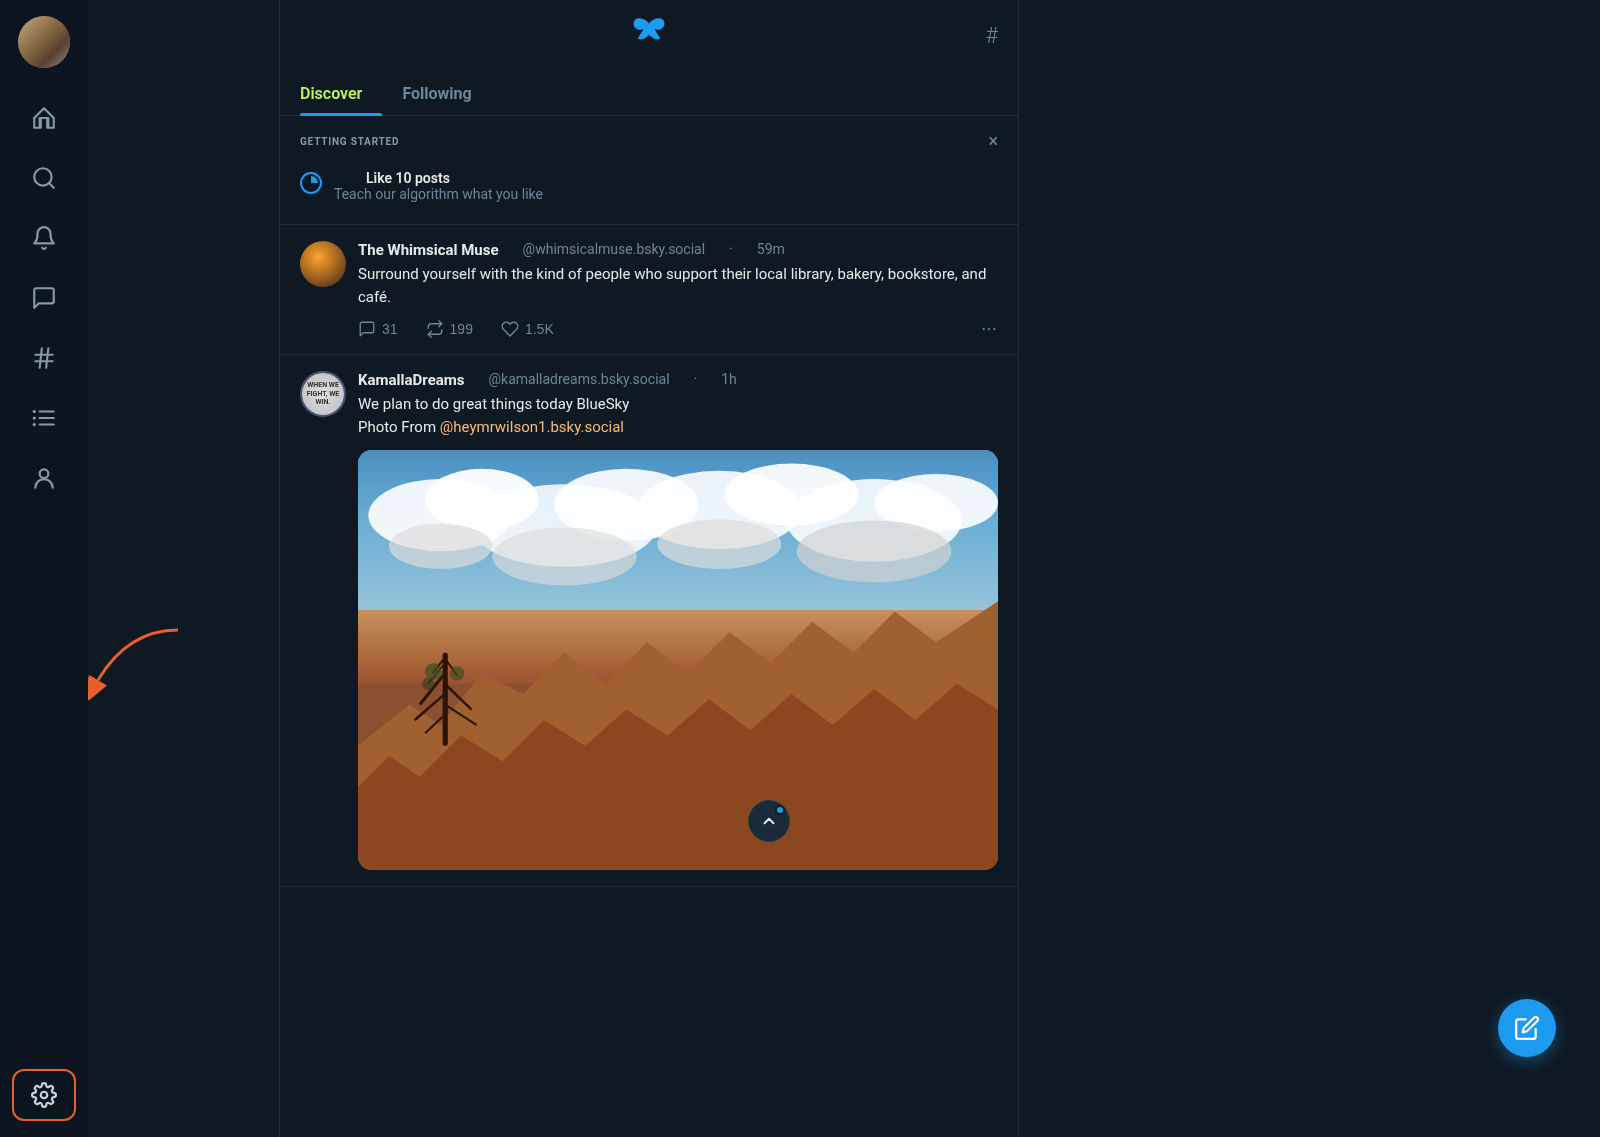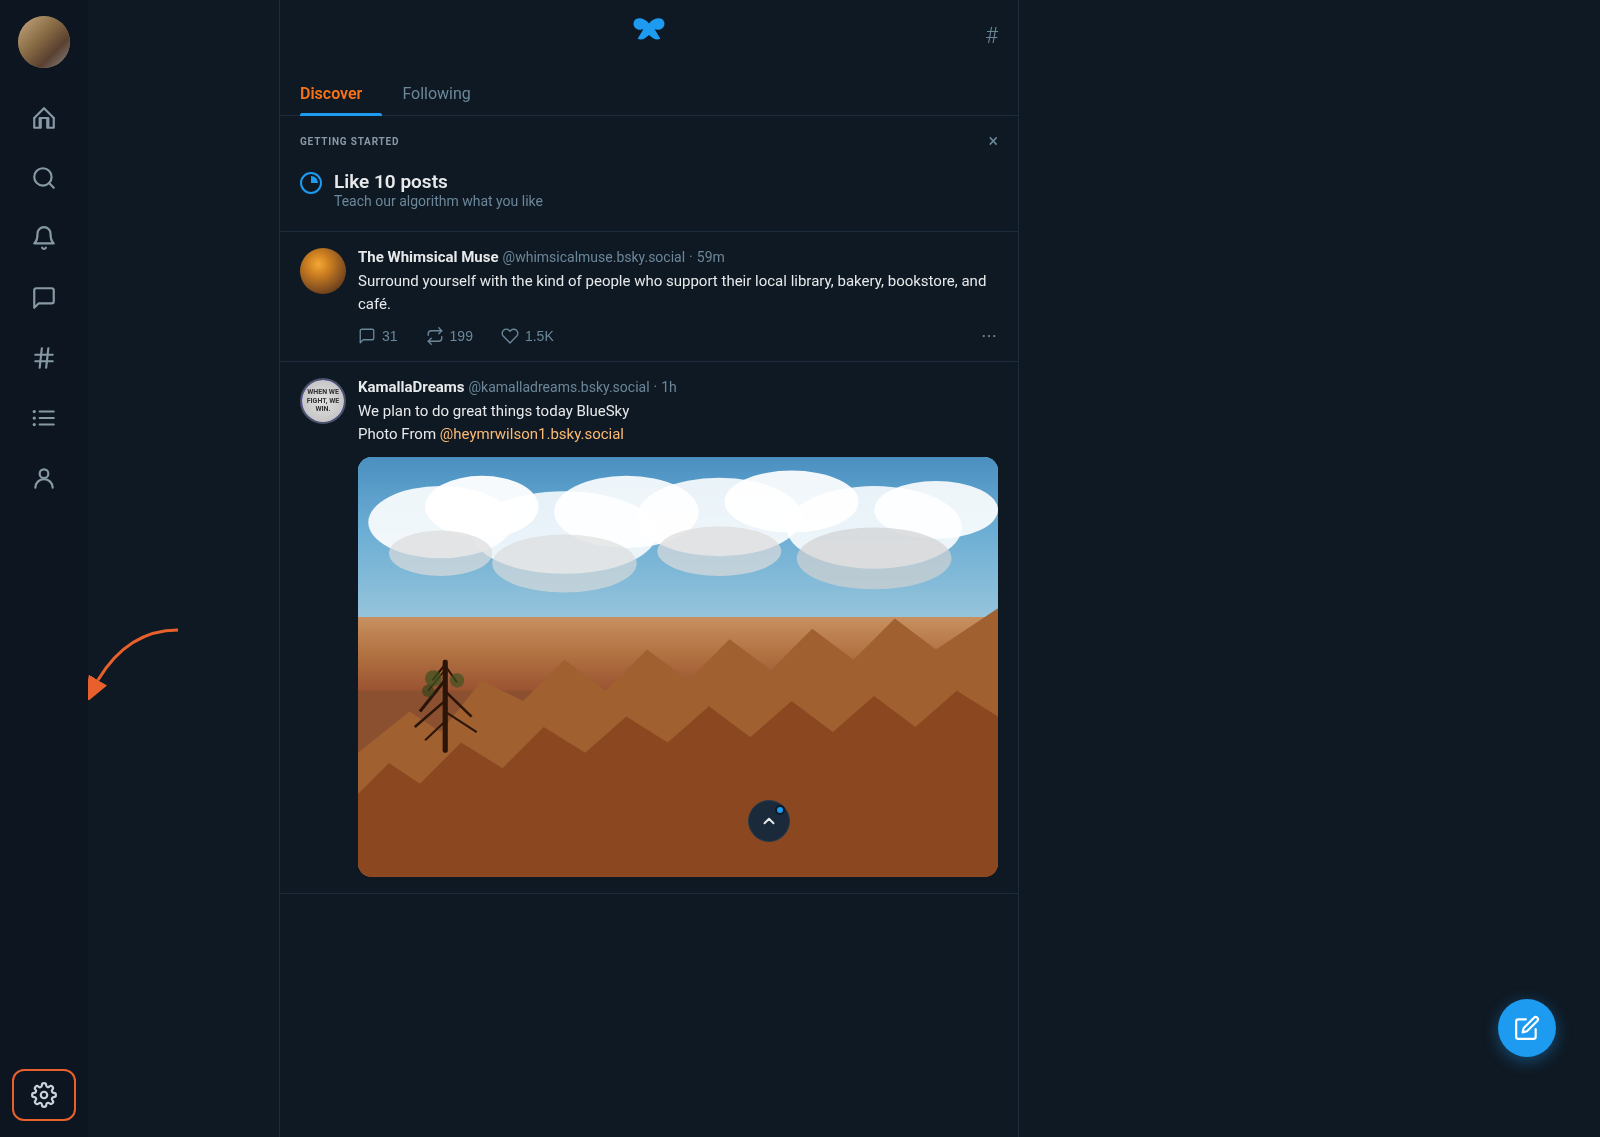--- a/index.html
+++ b/index.html
@@ -139,25 +139,25 @@
       padding: 0 20px;
     }
 
     .tab {
       padding: 14px 20px 12px 0;
       margin-right: 20px;
       font-size: 16px;
       cursor: pointer;
       color: #6b8799;
       position: relative;
-      font-weight: 400;
+      font-weight: 700;
     }
 
     .tab.active {
-      color: #f97316;
+      color: #bef264;
       font-weight: 600;
     }
 
     .tab.active::after {
       content: '';
       position: absolute;
       bottom: -1px;
       left: 0;
       right: 0;
       height: 3px;
@@ -217,24 +217,25 @@
       position: absolute;
       top: 2px;
       left: 2px;
       right: 2px;
       bottom: 2px;
       border-radius: 50%;
       background: conic-gradient(#1d9bf0 0deg 90deg, transparent 90deg 360deg);
     }
 
     .task-text-main {
-      font-size: 19px;
+      font-size: 14px;
       font-weight: 600;
       color: #e7e9ea;
       display: block;
+      margin-left: 32px;
     }
 
     .task-text-sub {
       font-size: 14px;
       color: #6b8799;
       display: block;
     }
 
     
     .post {
@@ -286,22 +287,22 @@
       padding: 4px;
       color: #333;
     }
 
     .post-content {
       flex: 1;
     }
 
     .post-meta {
       display: flex;
-      align-items: center;
-      gap: 4px;
+      align-items: flex-start;
+      gap: 24px;
       margin-bottom: 4px;
       flex-wrap: wrap;
     }
 
     .post-name {
       font-size: 15px;
       font-weight: 700;
       color: #e7e9ea;
     }
 

